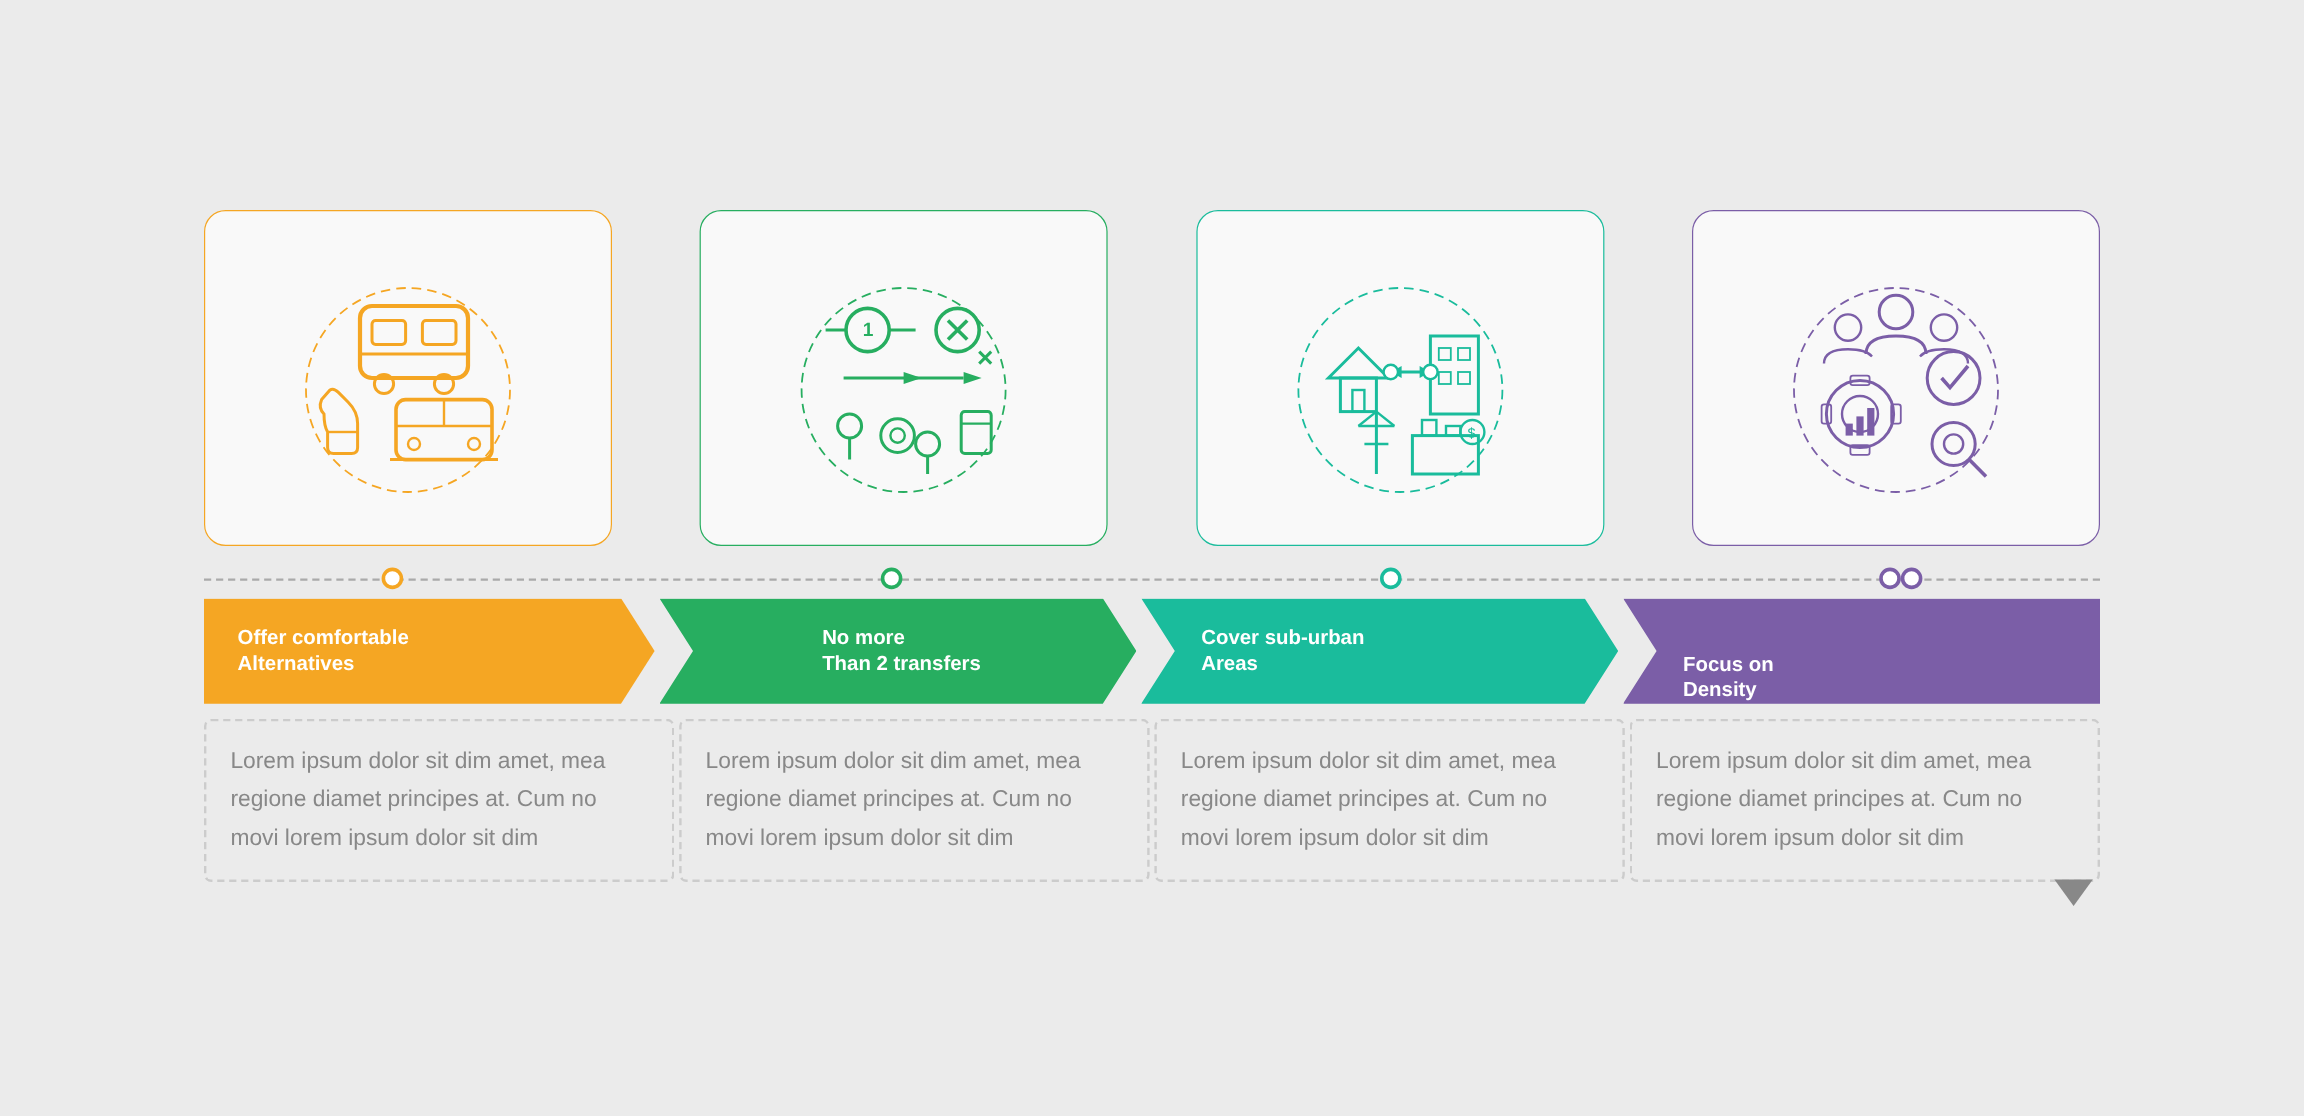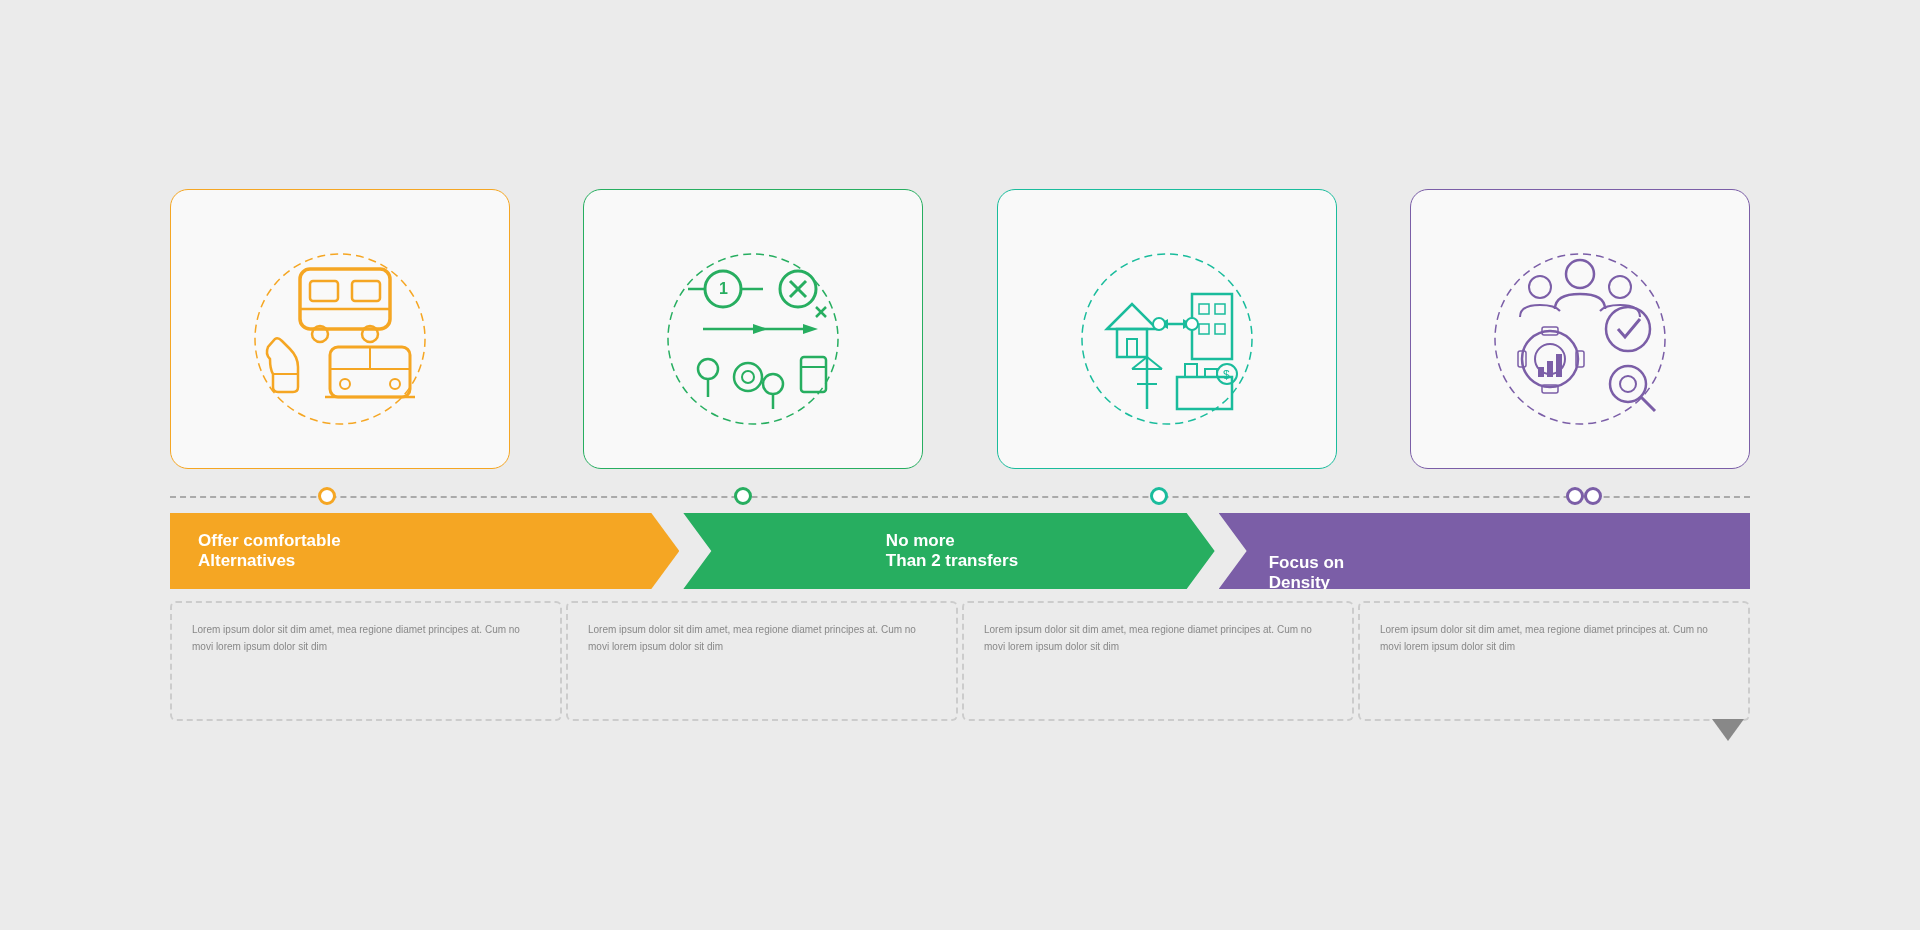--- a/index.html
+++ b/index.html
@@ -84,21 +84,21 @@
       display: flex;
       width: 100%;
       padding: 0 60px;
       margin-top: 8px;
       gap: 4px;
       align-items: center;
     }
 
     .arrow-banner {
       position: relative;
-      height: 76px;
+      height: 88px;
       display: flex;
       align-items: center;
       padding-left: 28px;
       padding-right: 44px;
       color: white;
       font-size: 17px;
       font-weight: 800;
       flex: 1;
       clip-path: polygon(0 0, calc(100% - 28px) 0, 100% 50%, calc(100% - 28px) 100%, 0 100%);
     }
@@ -126,21 +126,21 @@
       margin-top: 12px;
       align-items: flex-start;
     }
 
     .desc-card {
       flex: 1;
       padding: 18px 20px;
       background: transparent;
       border: 2px dashed #ccc;
       border-radius: 6px;
-      font-size: 10px;
+      font-size: 19px;
       color: #666;
       line-height: 1.7;
       min-height: 120px;
     }
 
     
     .down-arrow-container {
       display: flex;
       align-items: center;
       justify-content: flex-end;
@@ -343,20 +343,24 @@
 
   <div class="arrow-row">
     <div class="arrow-banner first banner-orange">
       <span class="banner-text" style="white-space:pre-line;">Offer comfortable
 Alternatives</span>
     </div>
     <div class="arrow-banner banner-green">
       <span class="banner-text" style="white-space:pre-line;">No more
 Than 2 transfers</span>
     </div>
+    <div class="arrow-banner banner-teal">
+      <span class="banner-text" style="white-space:pre-line;">Cover sub-urban
+Areas</span>
+    </div>
     <div class="arrow-banner last banner-purple">
       <span class="banner-text" style="white-space:pre-line;margin-top:44px;">Focus on
 Density</span>
     </div>
   </div>
 
   <div class="desc-row">
     <div class="desc-card">
       <span class="desc-text">Lorem ipsum dolor sit dim amet, mea regione diamet principes at. Cum no movi lorem ipsum dolor sit dim</span>
     </div>

